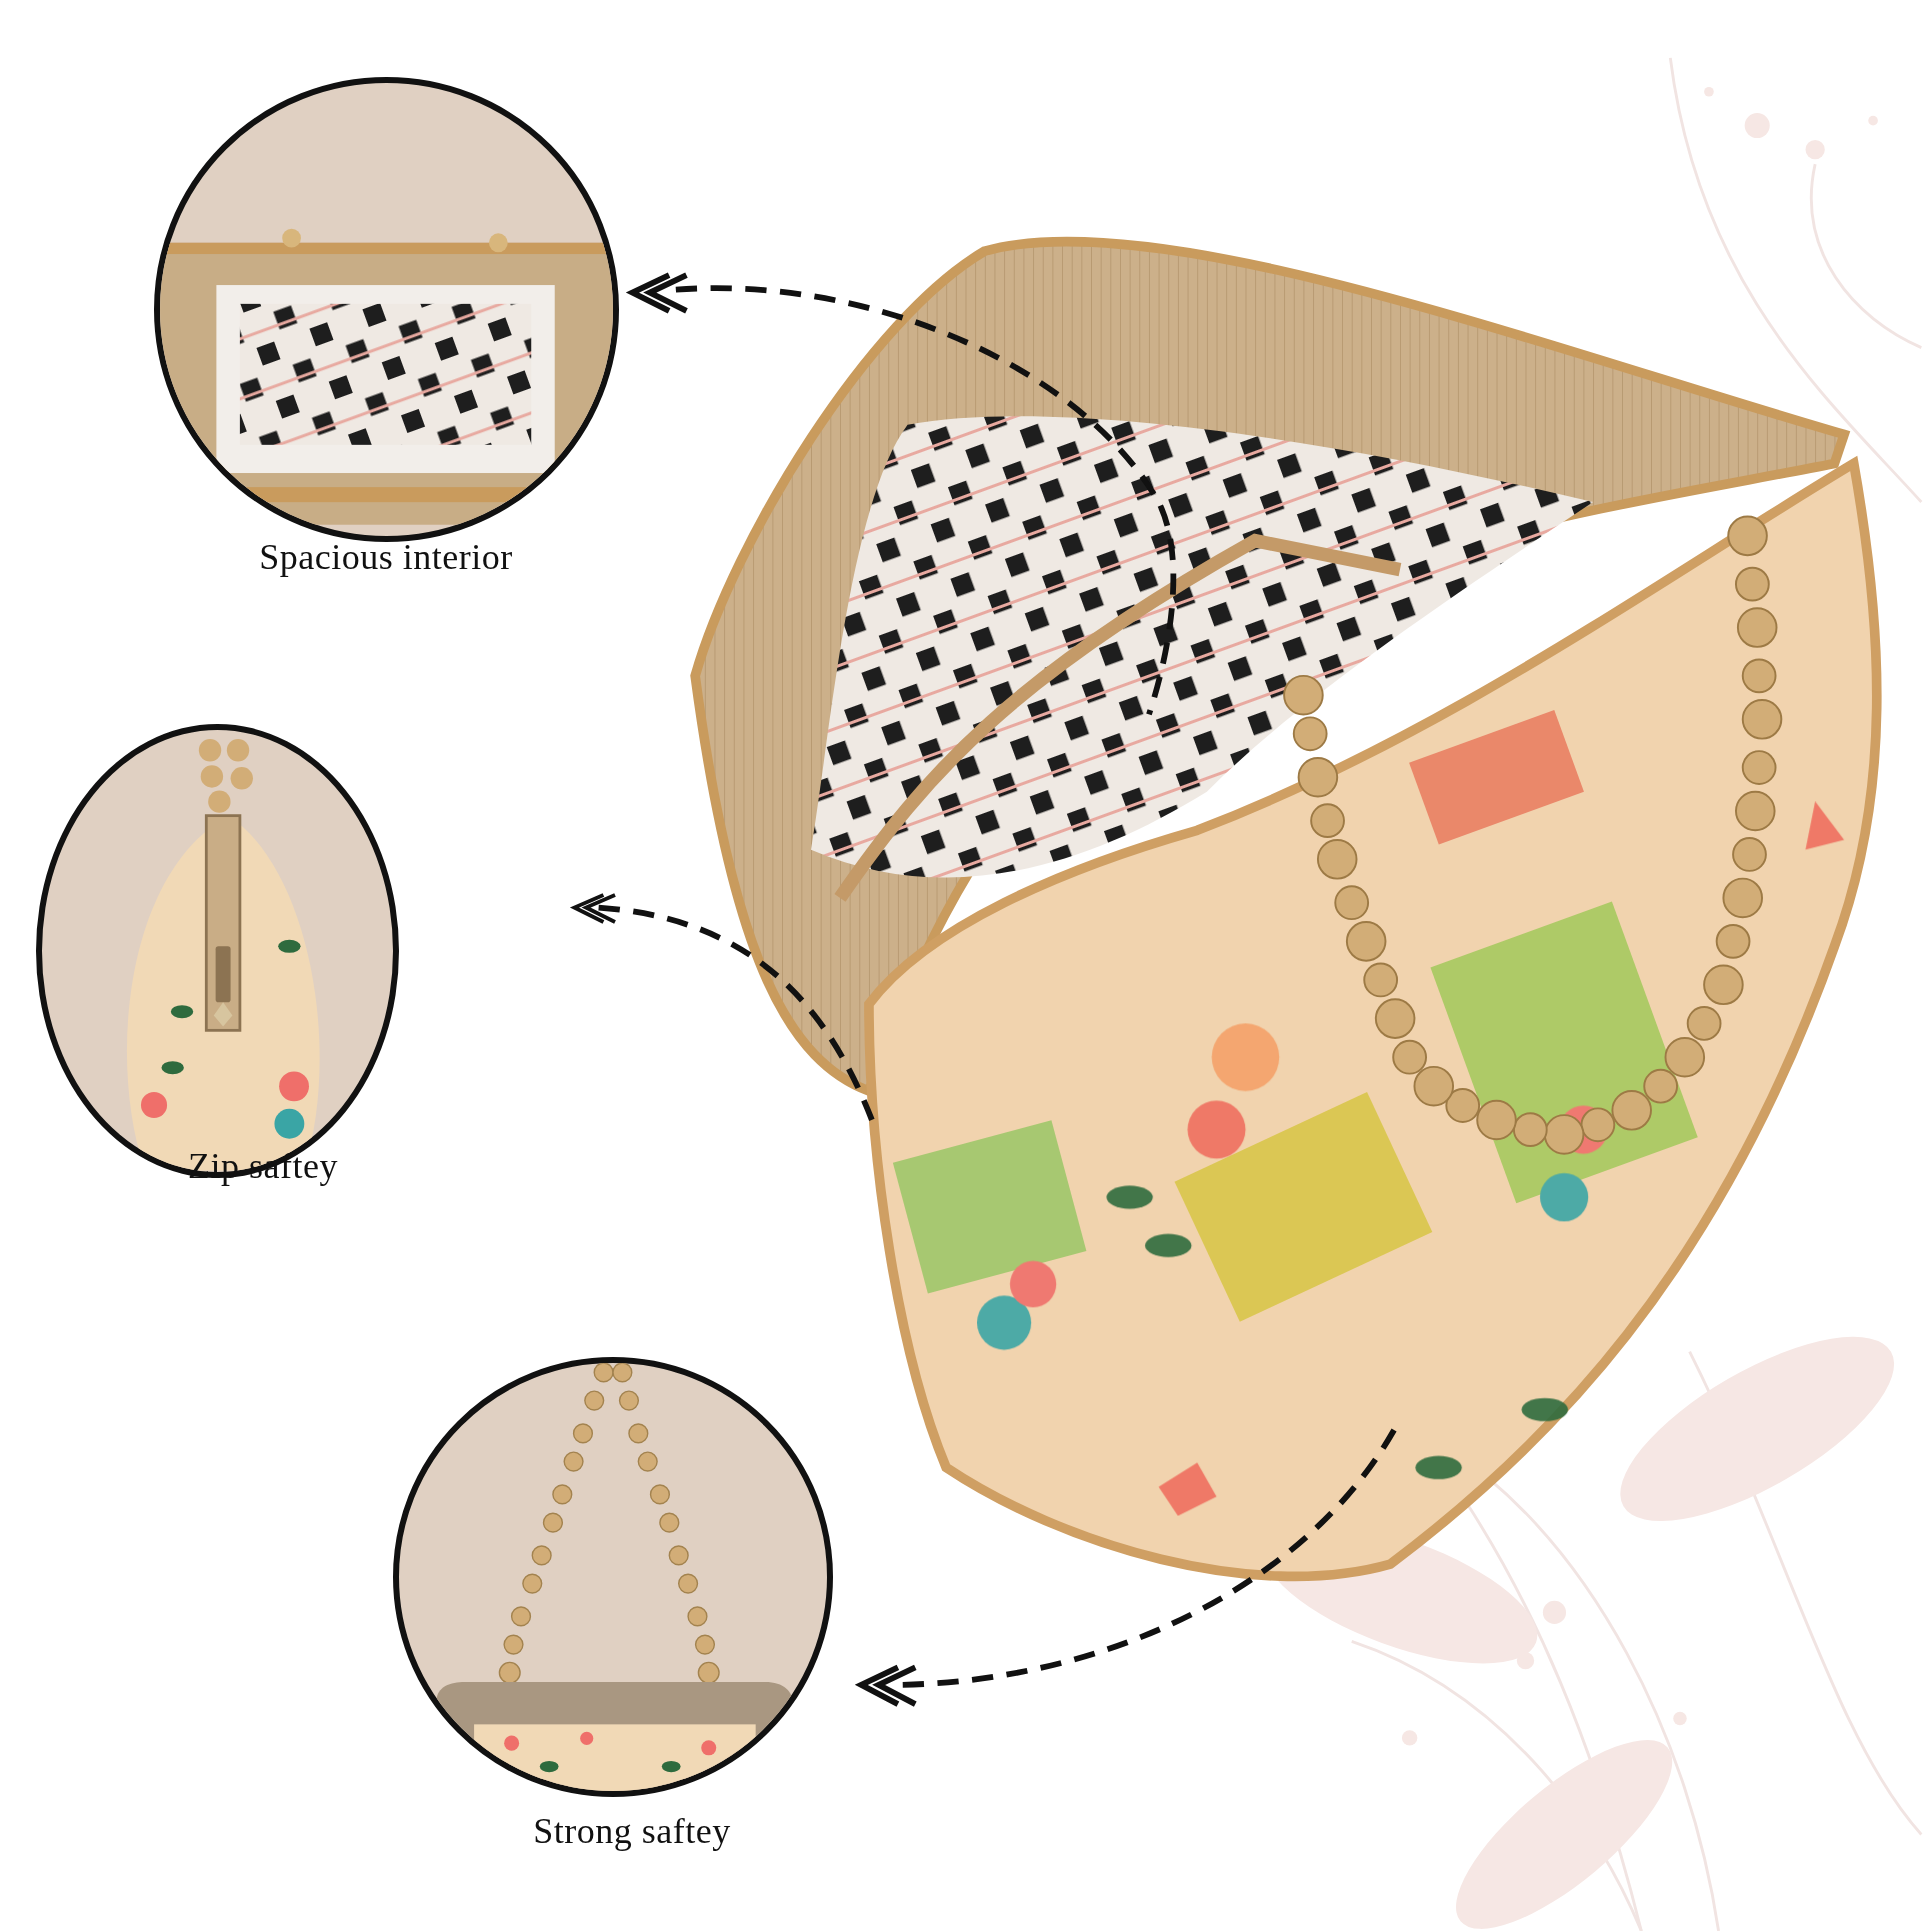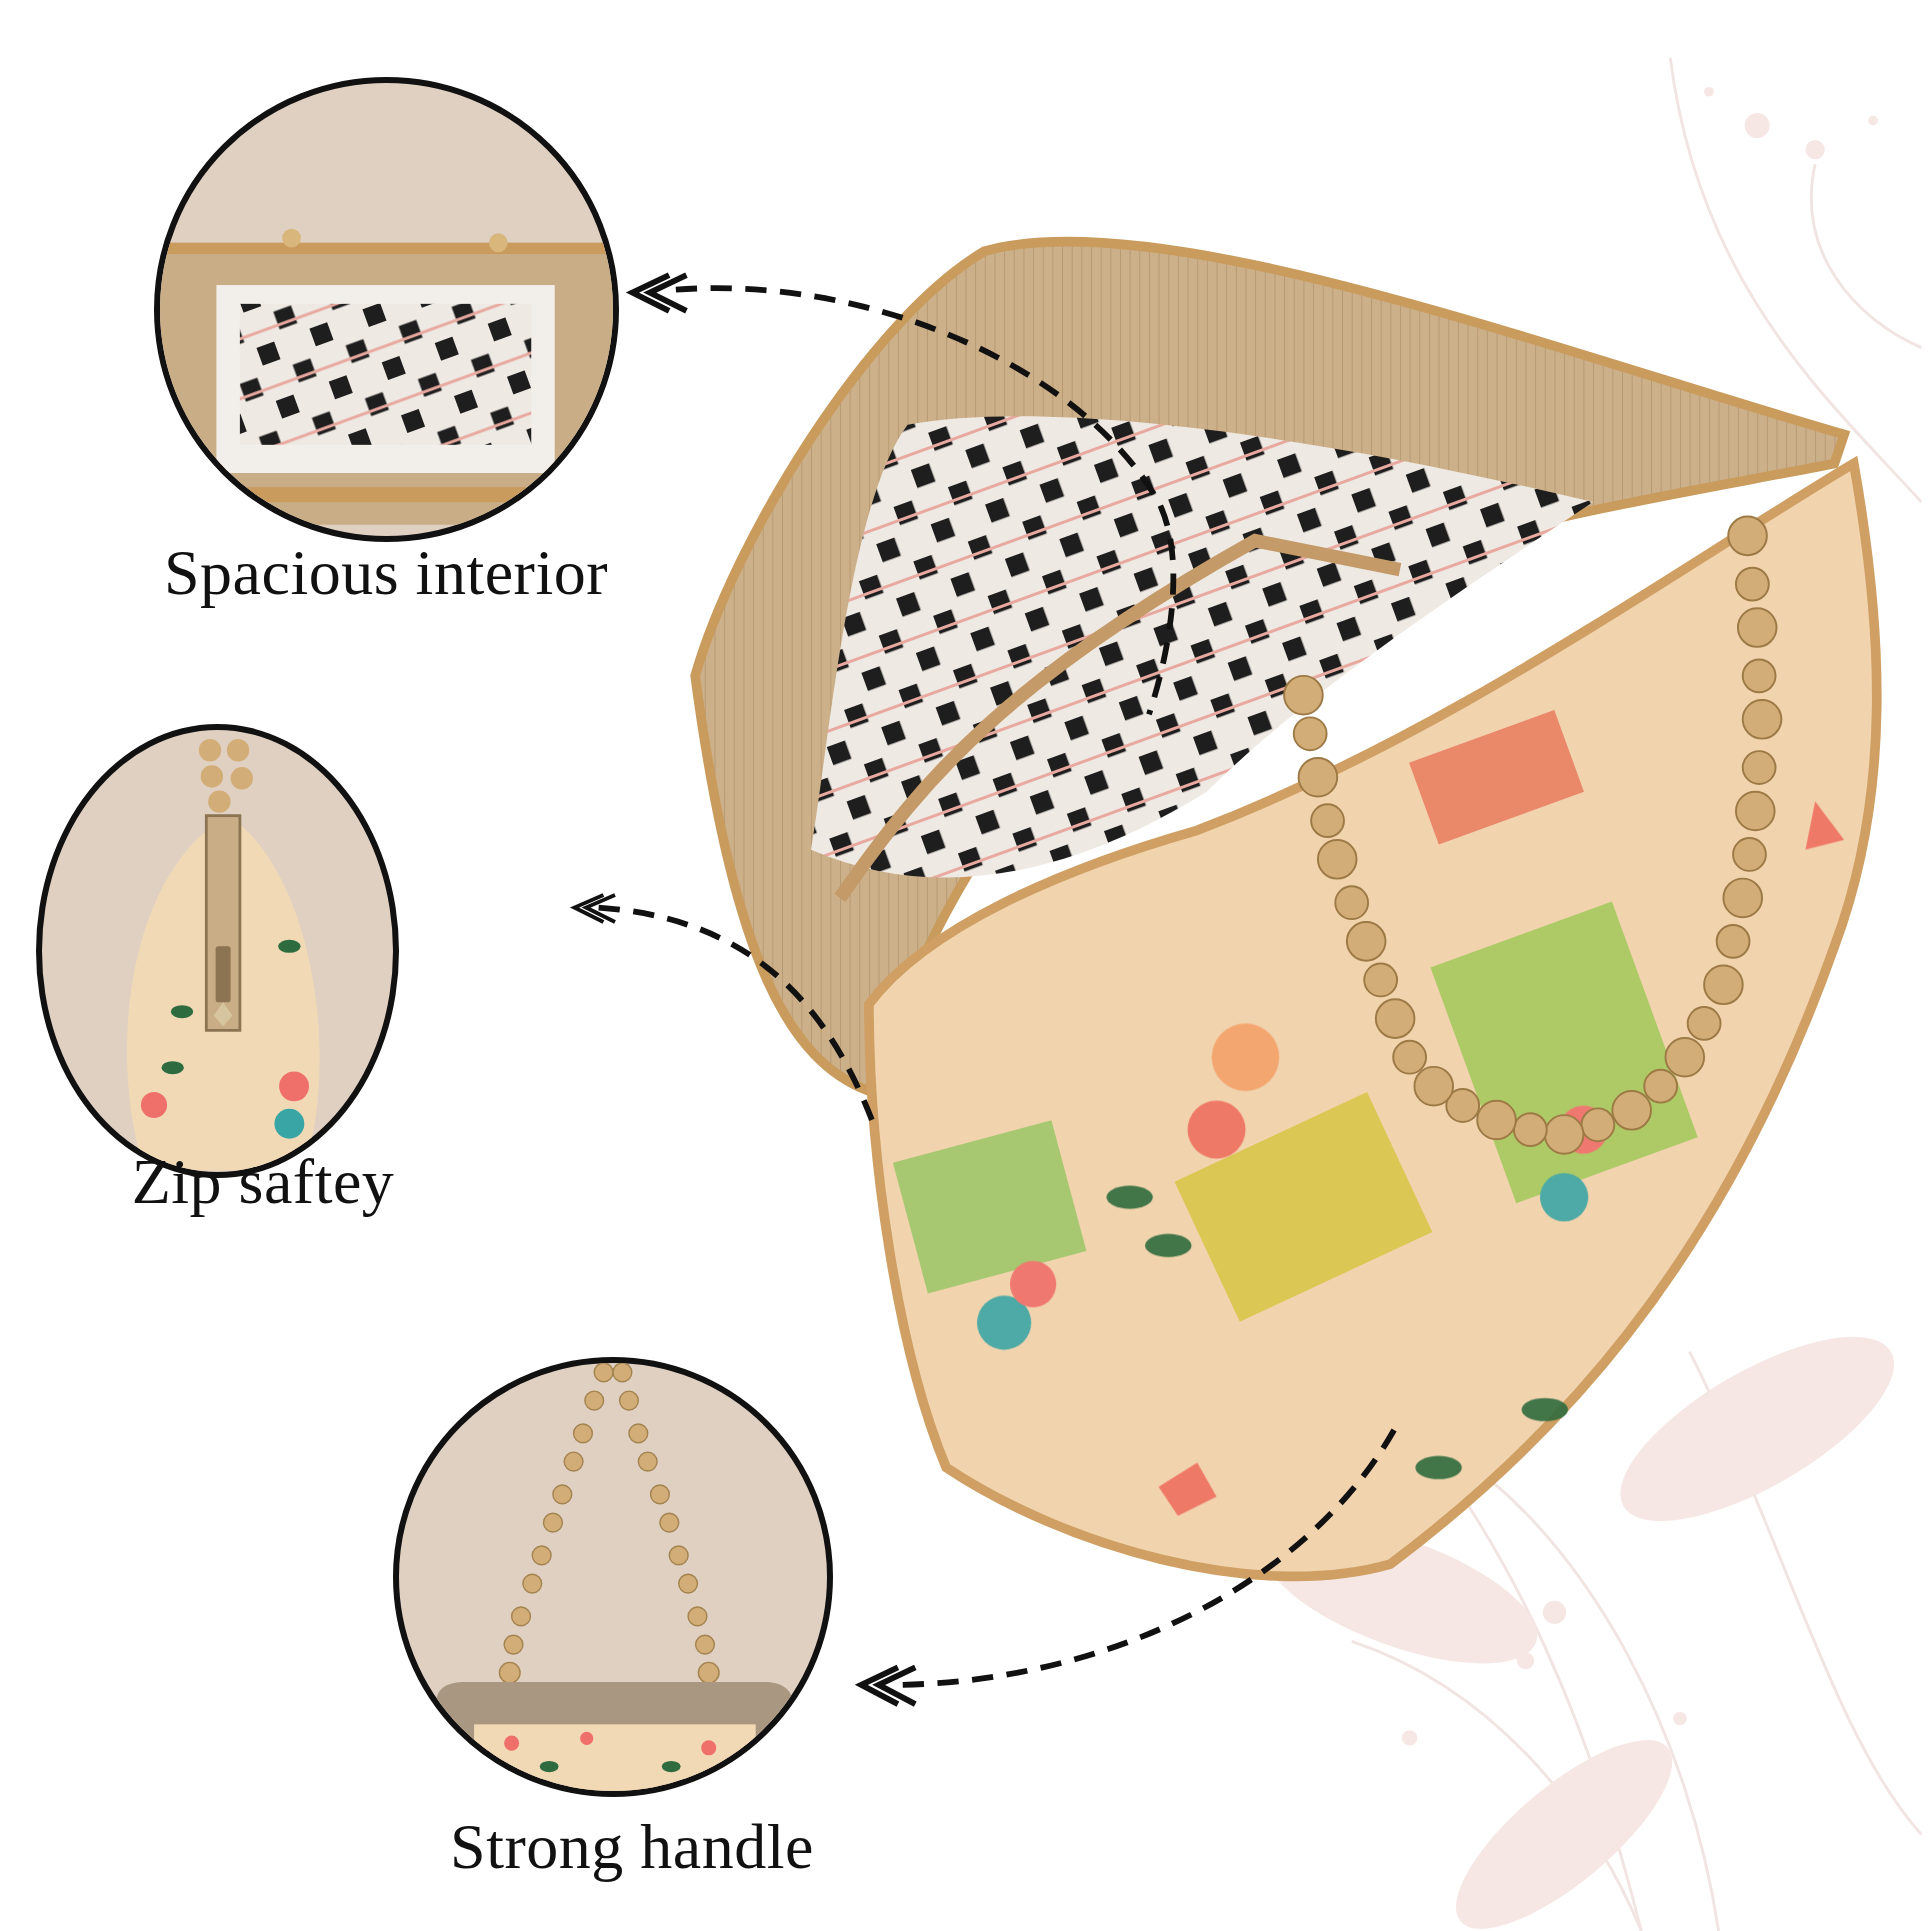--- a/index.html
+++ b/index.html
@@ -11,21 +11,21 @@
   .bg-deco { position: absolute; inset: 0; pointer-events: none; }
   .circle {
     position: absolute; border-radius: 50%;
     border: 6.8px solid #111111; box-sizing: border-box;
     overflow: hidden;
   }
   .circle svg { position: absolute; inset: 0; width: 100%; height: 100%; }
   .label {
     position: absolute; color: #111111;
     font-family: "Liberation Serif", "DejaVu Serif", serif;
-    font-size: 64px; white-space: nowrap; transform: translateX(-50%);
+    font-size: 36px; white-space: nowrap; transform: translateX(-50%);
     letter-spacing: 0.5px;
     text-align: right;
   }
   .arrows { position: absolute; inset: 0; pointer-events: none; }
   .product { position: absolute; inset: 0; }
 </style>
 </head>
 <body>
 
 <svg class="bg-deco" viewBox="0 0 2000 2000">
@@ -200,21 +200,21 @@
         <circle cx="120" cy="405" r="8"></circle>
         <circle cx="200" cy="400" r="7"></circle>
         <circle cx="330" cy="410" r="8"></circle>
       </g>
     <g fill="#2e6b3e">
         <ellipse cx="160" cy="430" rx="10" ry="6"></ellipse>
         <ellipse cx="290" cy="430" rx="10" ry="6"></ellipse>
       </g>
   </svg>
 </div>
-<div class="label" style="left:632px; top:1810px;">Strong handle</div>
+<div class="label" style="left:632px; top:1810px;">Strong saftey</div>
 
 <svg class="arrows" viewBox="0 0 2000 2000">
   <g fill="none" stroke="#111111" stroke-width="6" stroke-dasharray="22 14">
     <path d="M700 300 C900 285 1120 380 1200 520 C1230 580 1210 680 1190 740"></path>
     <path d="M620 940 C760 950 850 1020 905 1165"></path>
     <path d="M935 1745 C1150 1740 1360 1640 1450 1470"></path>
   </g>
   <g fill="none" stroke="#111111" stroke-width="6">
     <polyline points="693,285 655,303 693,322"></polyline>
     <polyline points="711,285 673,303 711,322"></polyline>

